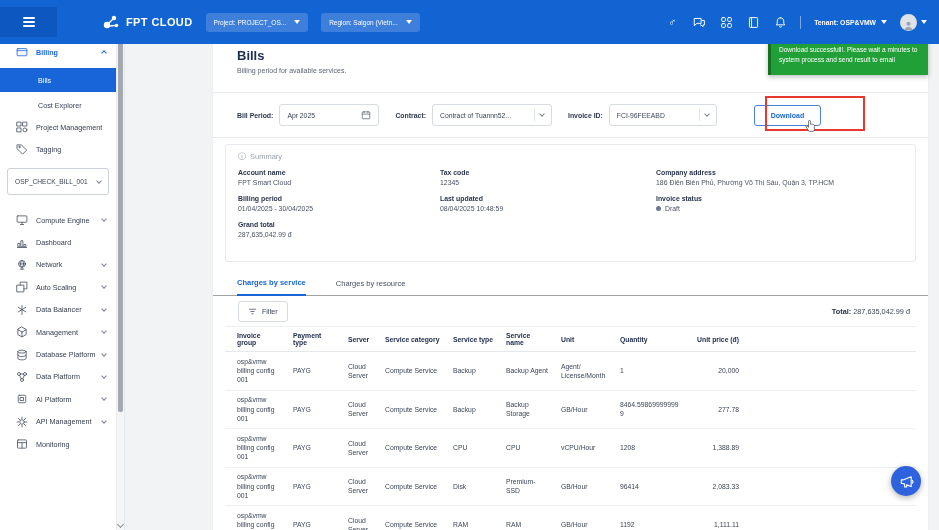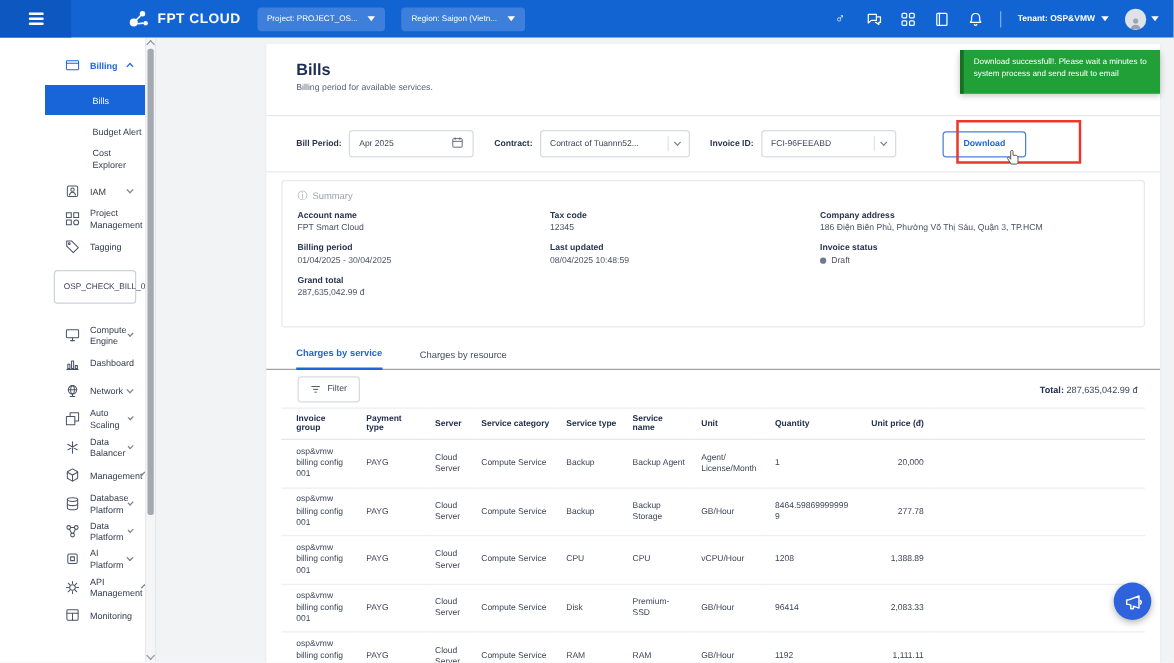--- a/index.html
+++ b/index.html
@@ -1,40 +1,40 @@
 <!DOCTYPE html>
 <html><head>
 <meta charset="utf-8">
 <style>
   * { margin:0; padding:0; box-sizing:border-box; }
   html,body { width:939px; height:530px; overflow:hidden; font-family:"Liberation Sans", sans-serif; background:#f2f3f5; }
   .screen { position:relative; width:939px; height:530px; overflow:hidden; }
 
   
-  .topbar { position:absolute; left:0; top:0; width:939px; height:30px; background:#1164d2; display:flex; align-items:center; z-index:30; }
+  .topbar { position:absolute; left:0; top:0; width:939px; height:44px; background:#1164d2; display:flex; align-items:center; z-index:30; }
   .hamburger { width:57px; height:30px; background:#0d57c0; display:flex; align-items:center; justify-content:center; flex-direction:column; gap:2.5px; cursor:pointer; }
   .hamburger i { display:block; width:12px; height:1.6px; background:#fff; border-radius:1px; }
   .logo { display:flex; align-items:center; gap:5px; margin-left:44px; }
   .logo-mark { width:20px; height:18px; }
   .logo-text { color:#fff; font-weight:bold; font-size:11px; letter-spacing:.4px; }
   .tb-pill { display:flex; align-items:center; gap:8px; background:#3f7fdc; border-radius:3px; height:19px; padding:0 8px; margin-left:13px; color:#fff; font-size:6.5px; cursor:pointer; }
   .caret-down { width:0; height:0; border-left:3px solid transparent; border-right:3px solid transparent; border-top:4px solid #fff; }
   .tb-right { margin-left:auto; display:flex; align-items:center; gap:13px; padding-right:12px; }
   .tb-icon { width:14px; height:14px; display:flex; align-items:center; justify-content:center; color:#fff; cursor:pointer; }
   .tb-icon svg { width:13px; height:13px; stroke:#fff; fill:none; stroke-width:1.2; stroke-linecap:round; stroke-linejoin:round; }
   .tb-sep { width:1px; height:13px; background:rgba(255,255,255,.45); }
   .tenant { color:#fff; font-size:6.8px; font-weight:bold; display:flex; align-items:center; gap:5px; cursor:pointer; }
   .avatar-wrap { display:flex; align-items:center; gap:4px; cursor:pointer; }
   .avatar { width:17px; height:17px; border-radius:50%; background:#dfe3e9; display:flex; align-items:flex-end; justify-content:center; overflow:hidden; }
   .avatar svg { width:11px; height:11px; fill:#9aa3b0; }
   .male-glyph { font-size:11px; line-height:1; }
 
   
   .sidebar { position:absolute; left:0; top:30px; width:125px; height:500px; background:#fff; border-right:1px solid #e4e7ec; z-index:20; }
-  .side-inner { position:absolute; left:0; top:0; right:8px; bottom:0; overflow:hidden;margin-left:36px; }
+  .side-inner { position:absolute; left:0; top:0; right:8px; bottom:0; overflow:hidden; }
   .nav-row { display:flex; align-items:center; height:22px; padding:0 10px 0 16px; cursor:pointer; color:#333c4e; font-size:7.2px; }
   .nav-row .lbl { margin-left:8px; }
   .nav-row .chev { margin-left:auto; }
   .chev { width:4px; height:4px; border-right:1.2px solid #7a8494; border-bottom:1.2px solid #7a8494; transform:rotate(45deg); margin-top:-2px; }
   .chev.up { transform:rotate(-135deg); margin-top:2px; }
   .chev.blue { border-color:#1a66d8; }
   .si { width:12px; height:12px; flex:none; stroke:#4a5465; fill:none; stroke-width:1.1; stroke-linecap:round; stroke-linejoin:round; }
   .group-head { height:20px; margin-top:12px; }
   .group-head .lbl { color:#1a66d8; font-weight:bold; }
   .group-head .si { stroke:#1a66d8; }
@@ -180,33 +180,21 @@
             <rect x="1.5" y="3.5" width="13" height="9.5" rx="1"></rect>
             <path d="M1.5 6.2h13"></path>
           </svg>
         <span class="lbl">Billing</span>
         <span class="chev up blue"></span>
       </div>
       <div class="child active">
         <span>Bills</span>
       </div>
       <div class="child">
-        <span>Budget Alert</span>
-      </div>
-      <div class="child">
         <span>Cost Explorer</span>
-      </div>
-      <div class="nav-row" style="margin-top:4px;">
-        <svg class="si" viewBox="0 0 16 16">
-            <rect x="2.5" y="2.5" width="11" height="11" rx="1.5"></rect>
-            <circle cx="8" cy="6.3" r="1.8"></circle>
-            <path d="M4.8 12c.5-2 1.6-3 3.2-3s2.7 1 3.2 3"></path>
-          </svg>
-        <span class="lbl">IAM</span>
-        <span class="chev"></span>
       </div>
       <div class="nav-row">
         <svg class="si" viewBox="0 0 16 16">
             <rect x="1.5" y="1.5" width="5.2" height="5.2"></rect>
             <rect x="9.3" y="1.5" width="5.2" height="5.2"></rect>
             <rect x="1.5" y="9.3" width="5.2" height="5.2"></rect>
             <circle cx="11.9" cy="11.9" r="2.6"></circle>
           </svg>
         <span class="lbl">Project Management</span>
       </div>

